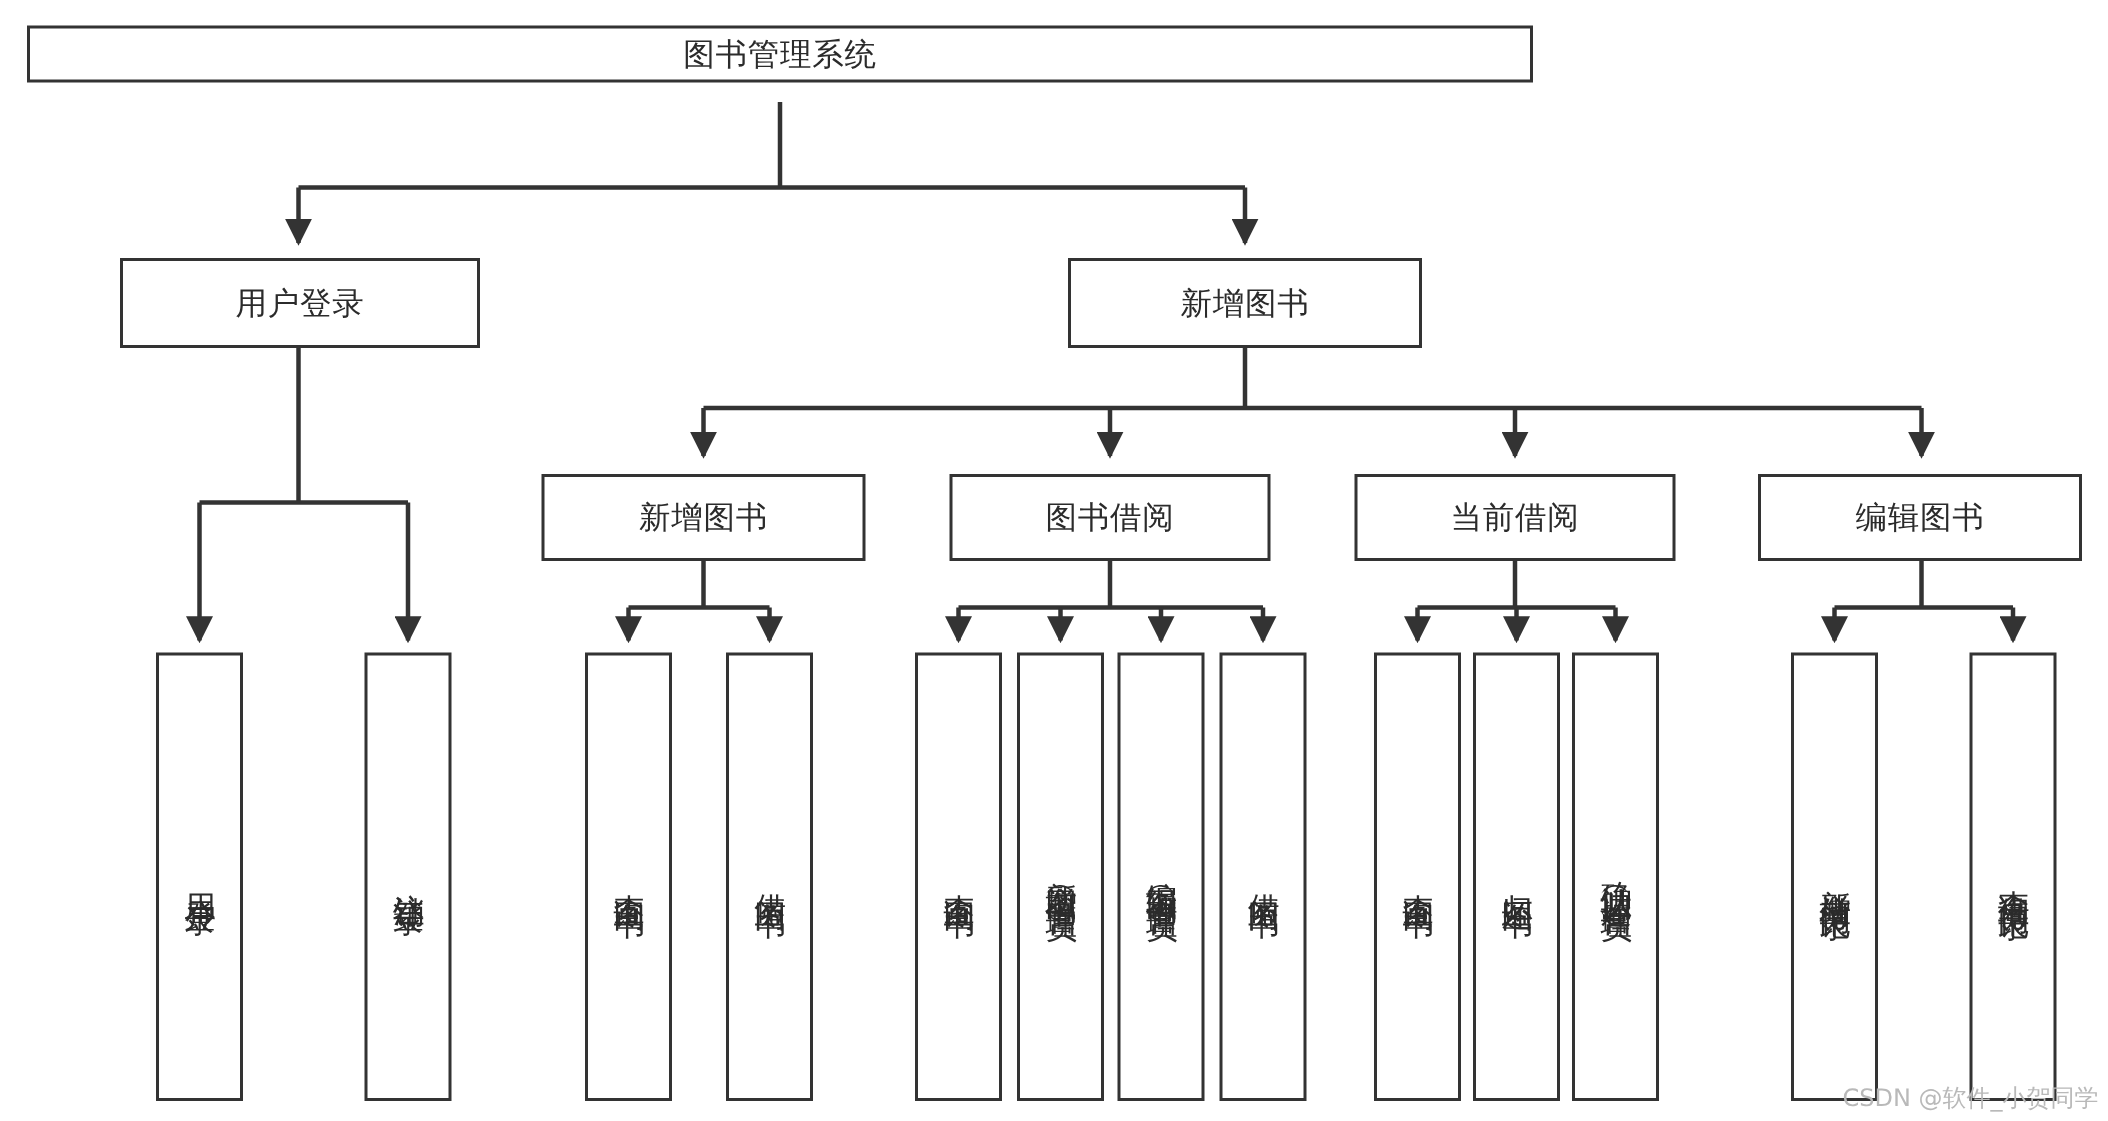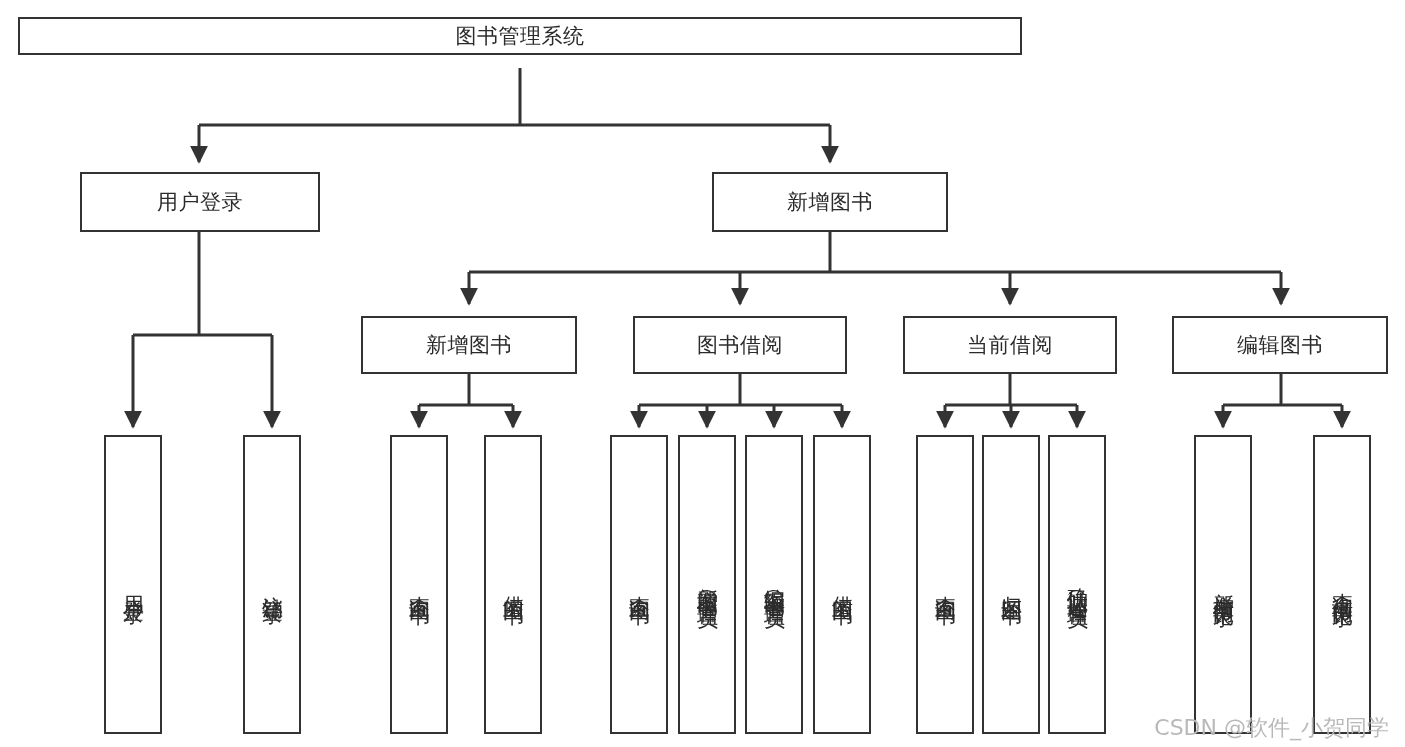--- a/index.html
+++ b/index.html
@@ -55,23 +55,23 @@
     font-size: 21px;
     color: #2b2b2b;
     writing-mode: vertical-rl;
     text-orientation: upright;
     letter-spacing: 3px;
     line-height: 1;
     white-space: nowrap;
   }
   #watermark {
     position: absolute;
-    right: 16px;
+    right: 6px;
     bottom: 4px;
-    font-size: 22px;
+    font-size: 16px;
     color: #b9b9b9;
     z-index: 5;
     white-space: nowrap;
   }
 </style>
 </head>
 <body>
 
 <div id="canvas">
 

